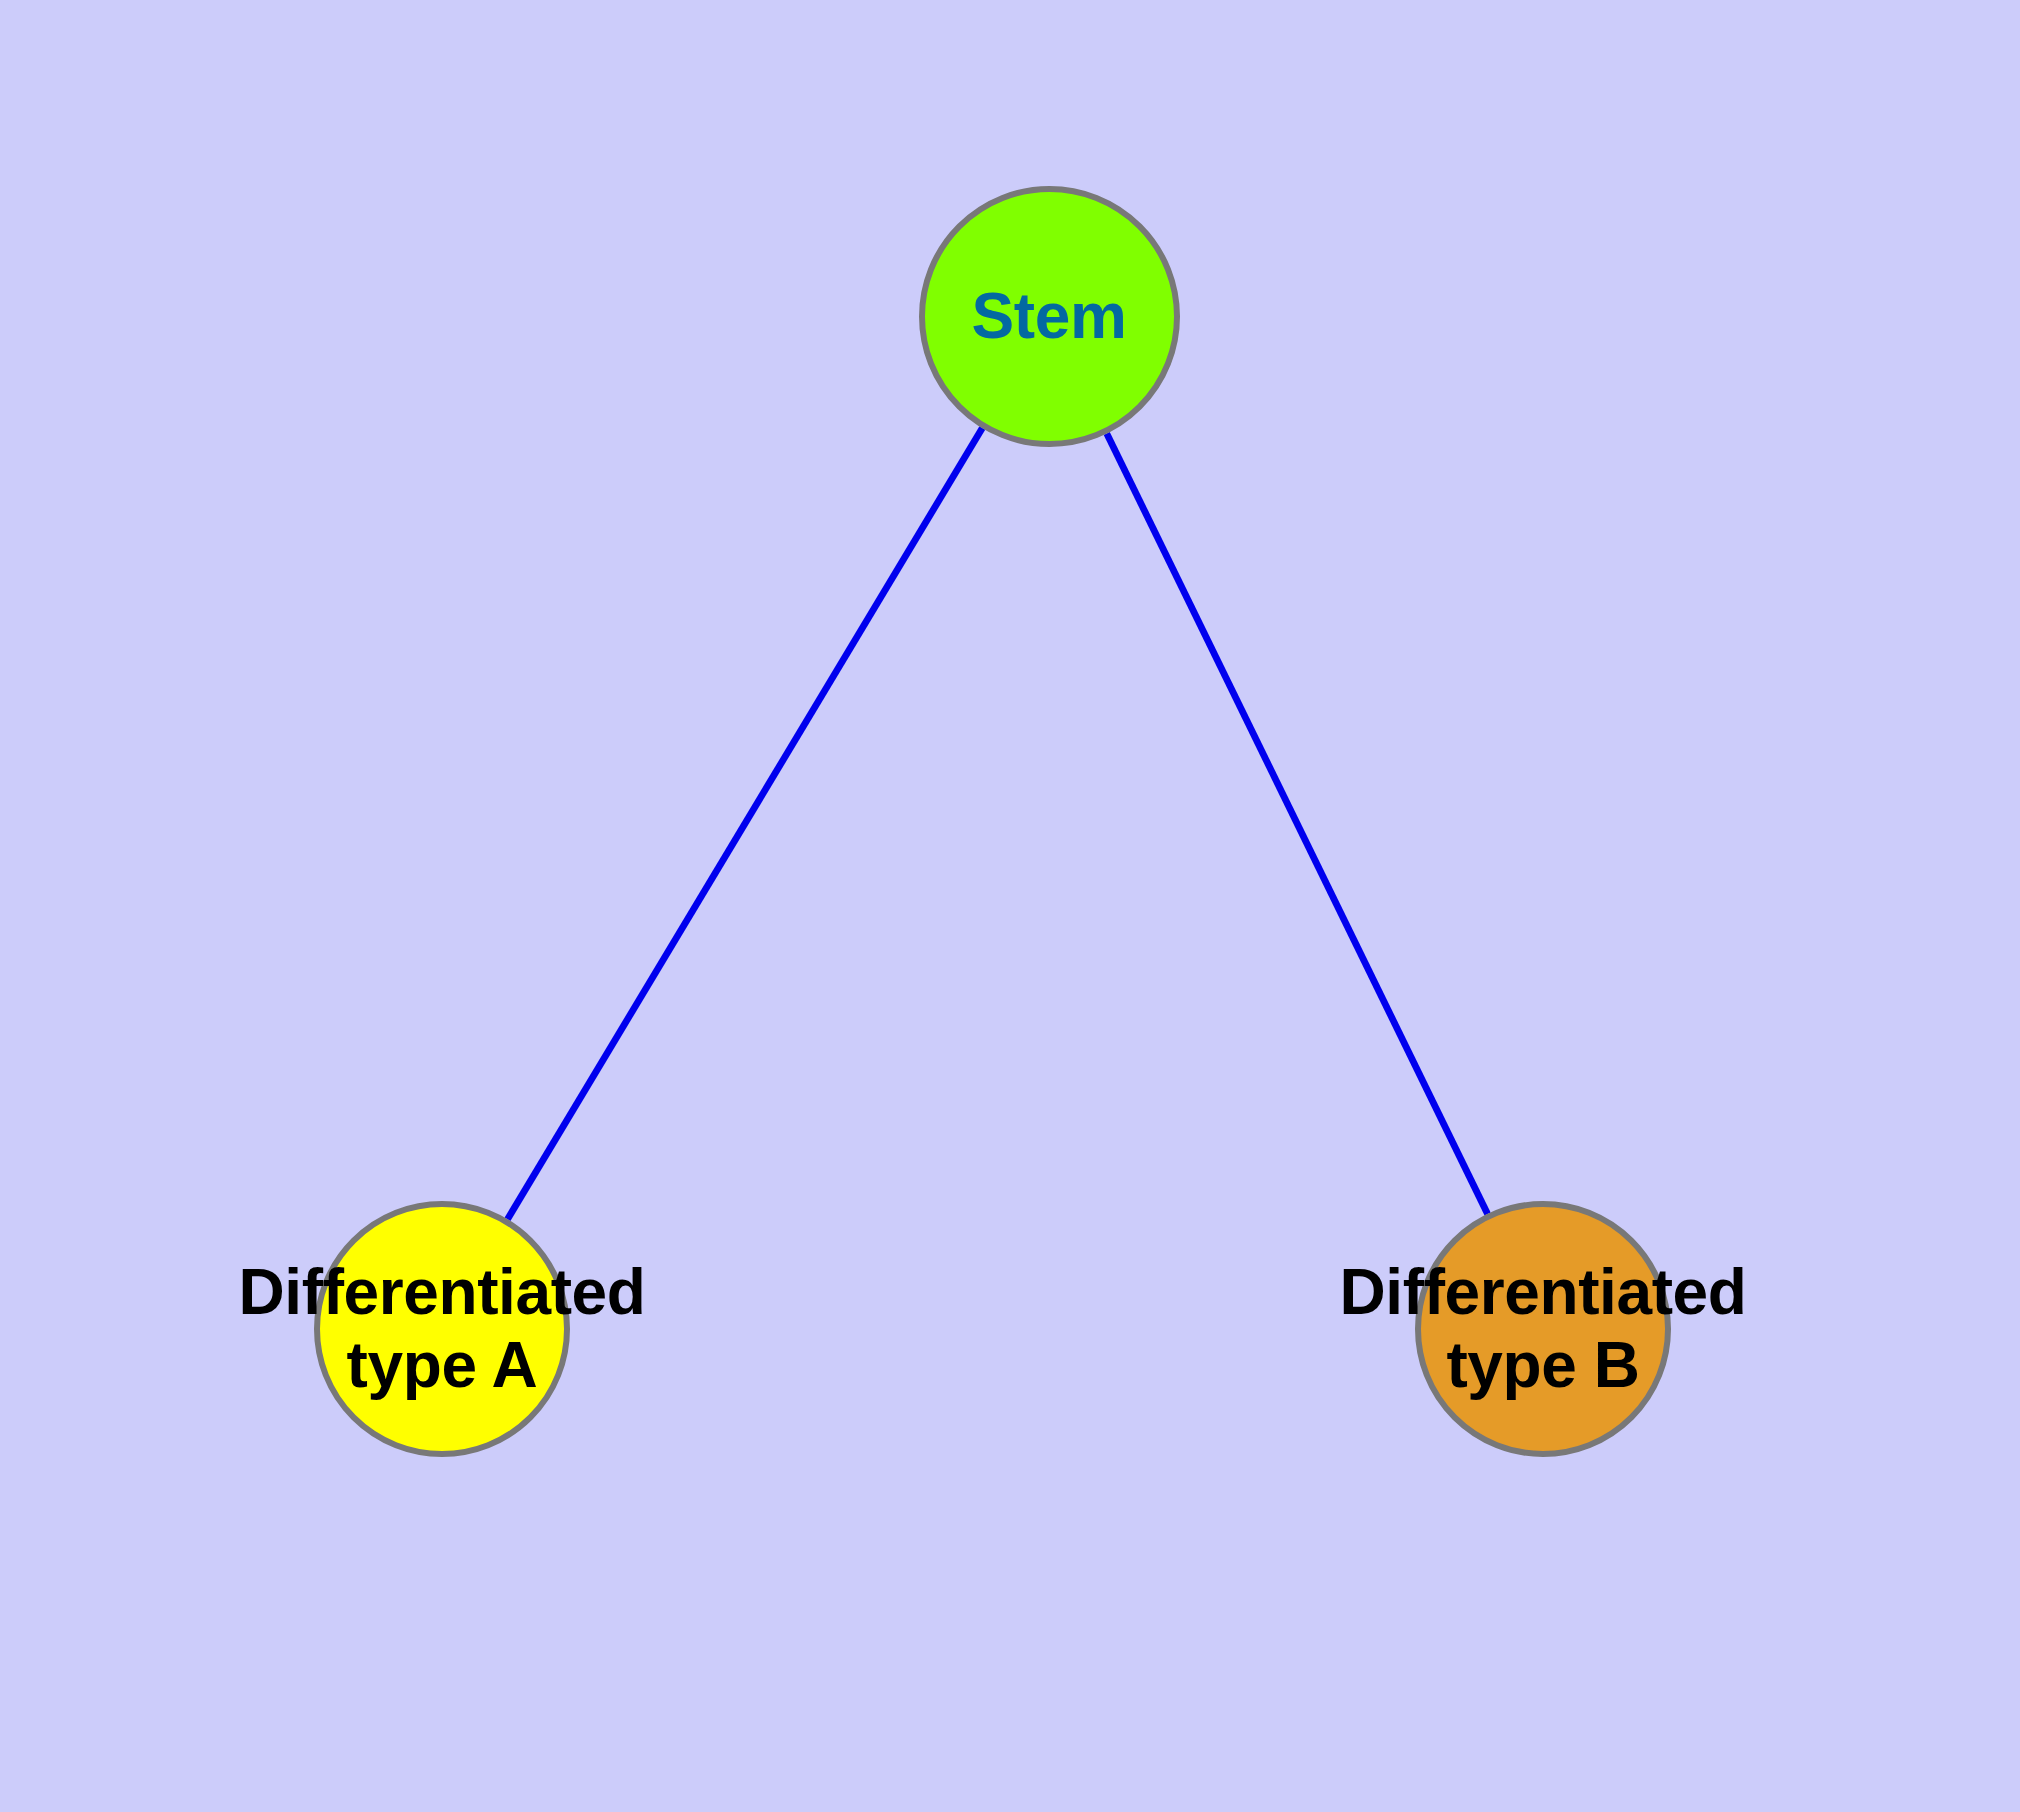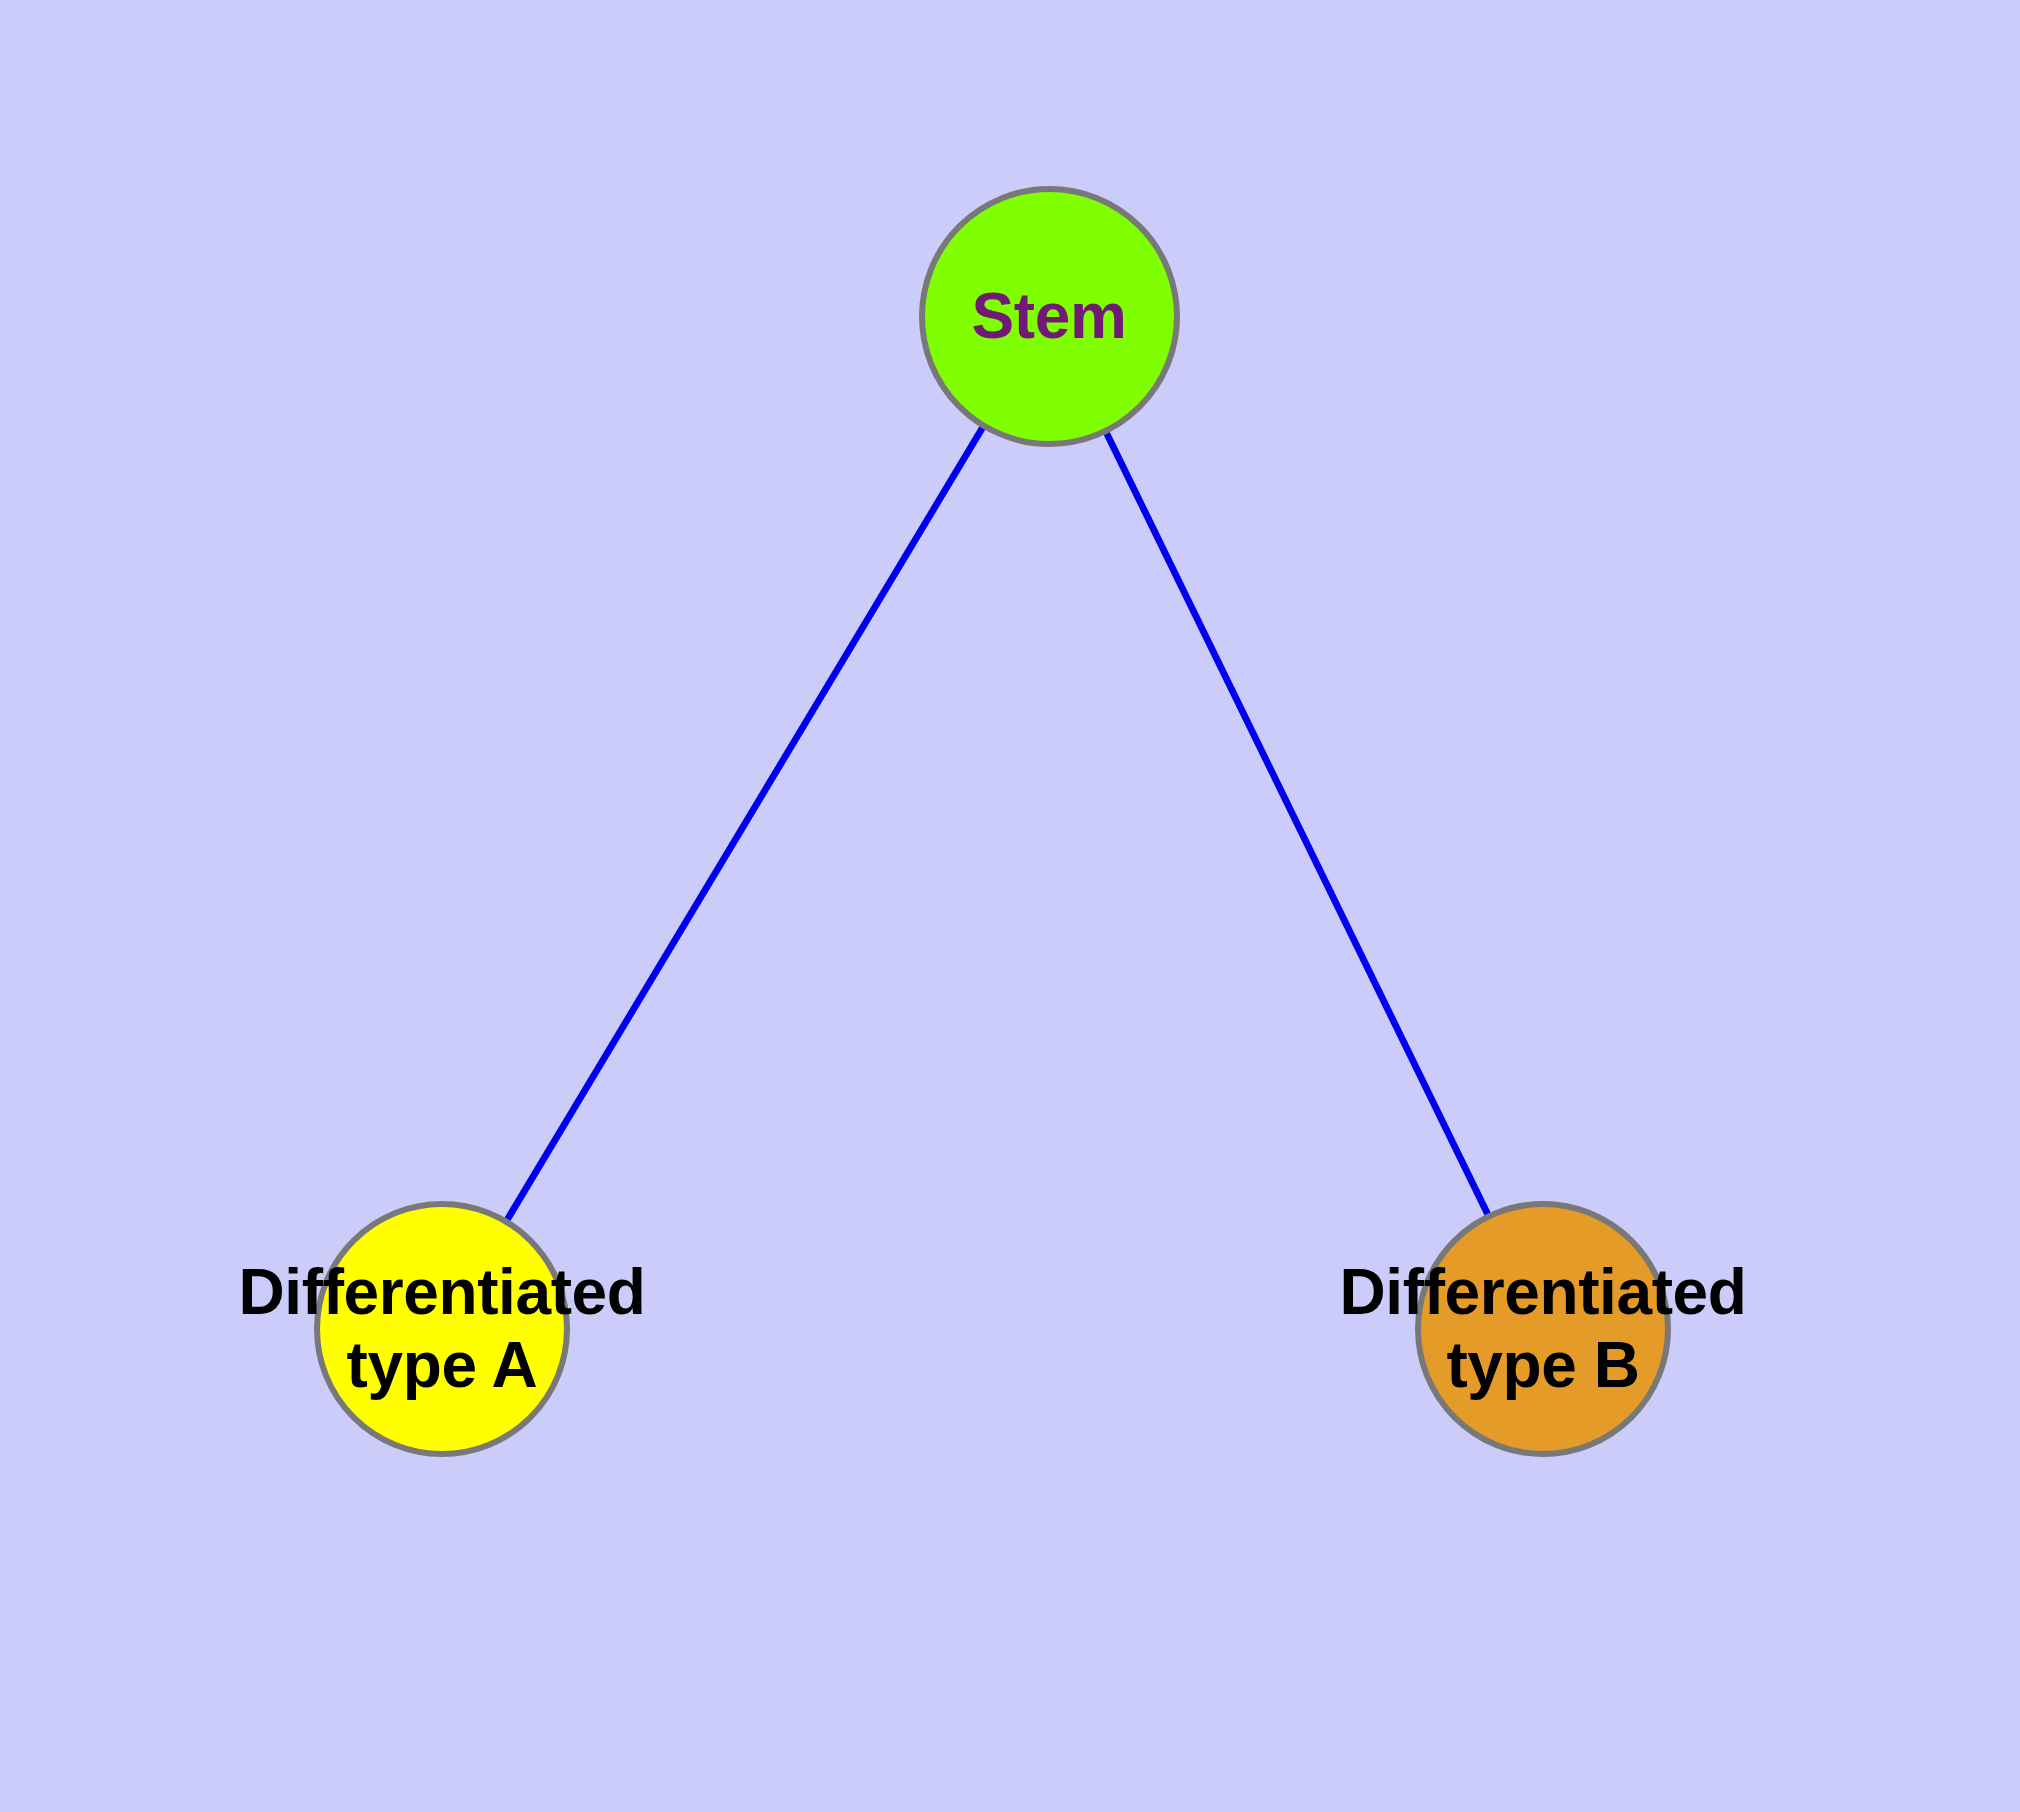--- a/index.html
+++ b/index.html
@@ -53,20 +53,20 @@
 
   <svg id="edge-layer" viewBox="0 0 2384 2138" preserveAspectRatio="none" aria-hidden="true">
     <line x1="1158.767653664161" y1="505.0539105597318" x2="598.6888590695565" y2="1438.5185682174058" stroke="#0000ee" stroke-width="8"></line>
     <line x1="1305.5240850325965" y1="511.40700105309224" x2="1754.7913192212852" y2="1432.2892392271629" stroke="#0000ee" stroke-width="8"></line>
   </svg>
 
   <div class="node" style="left: 919px; top: 186px; width: 261px; height: 261px; background: rgb(128, 255, 0); border-color: rgb(120, 120, 120); border-width: 6px;"></div>
   <div class="node" style="left: 314px; top: 1201px; width: 256px; height: 256px; background: rgb(255, 255, 0); border-color: rgb(120, 120, 120); border-width: 6px;"></div>
   <div class="node" style="left: 1415px; top: 1201px; width: 256px; height: 256px; background: rgb(229, 155, 40); border-color: rgb(120, 120, 120); border-width: 6px;"></div>
 
-  <div class="node-label" style="left: 1049px; top: 316px; color: #701a75;">Stem</div>
+  <div class="node-label" style="left: 1049px; top: 316px; color: #0369a1;">Stem</div>
   <div class="node-label" style="left: 442px; top: 1329px; color: rgb(0, 0, 0);">Differentiated
 type A</div>
   <div class="node-label" style="left: 1543px; top: 1329px; color: rgb(0, 0, 0);">Differentiated
 type B</div>
 
 </div>
 
 
 </body></html>

